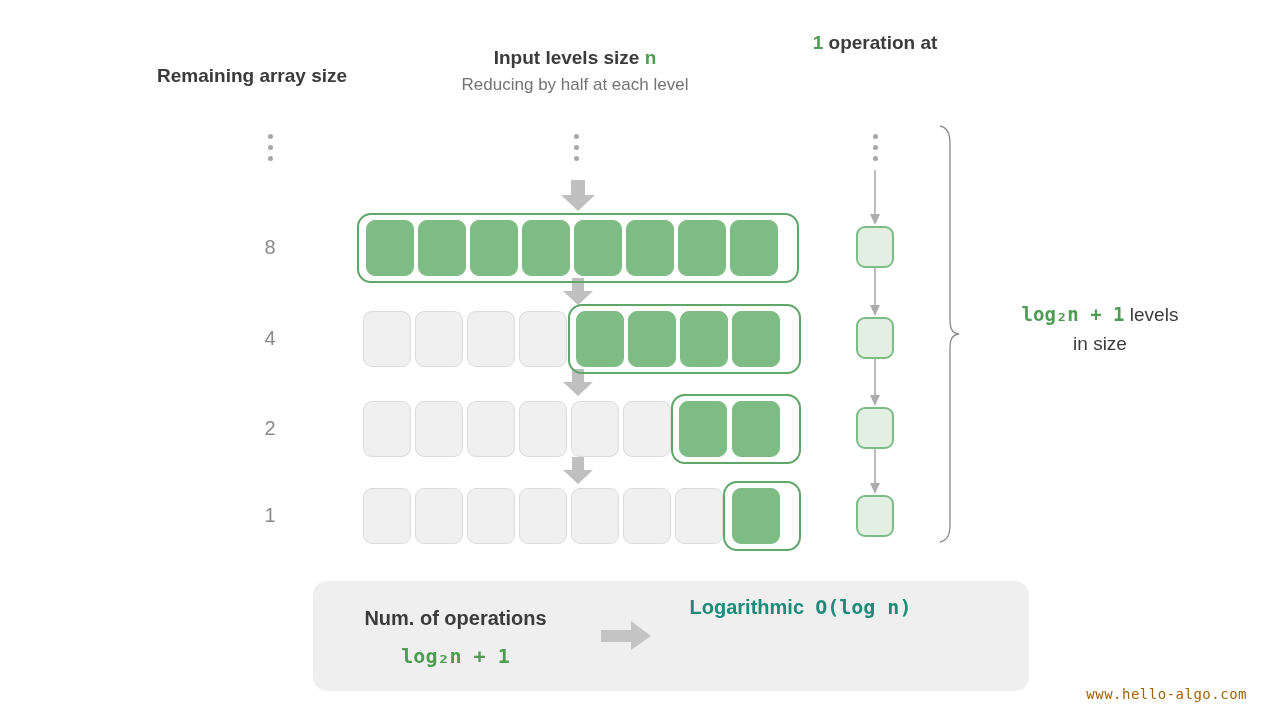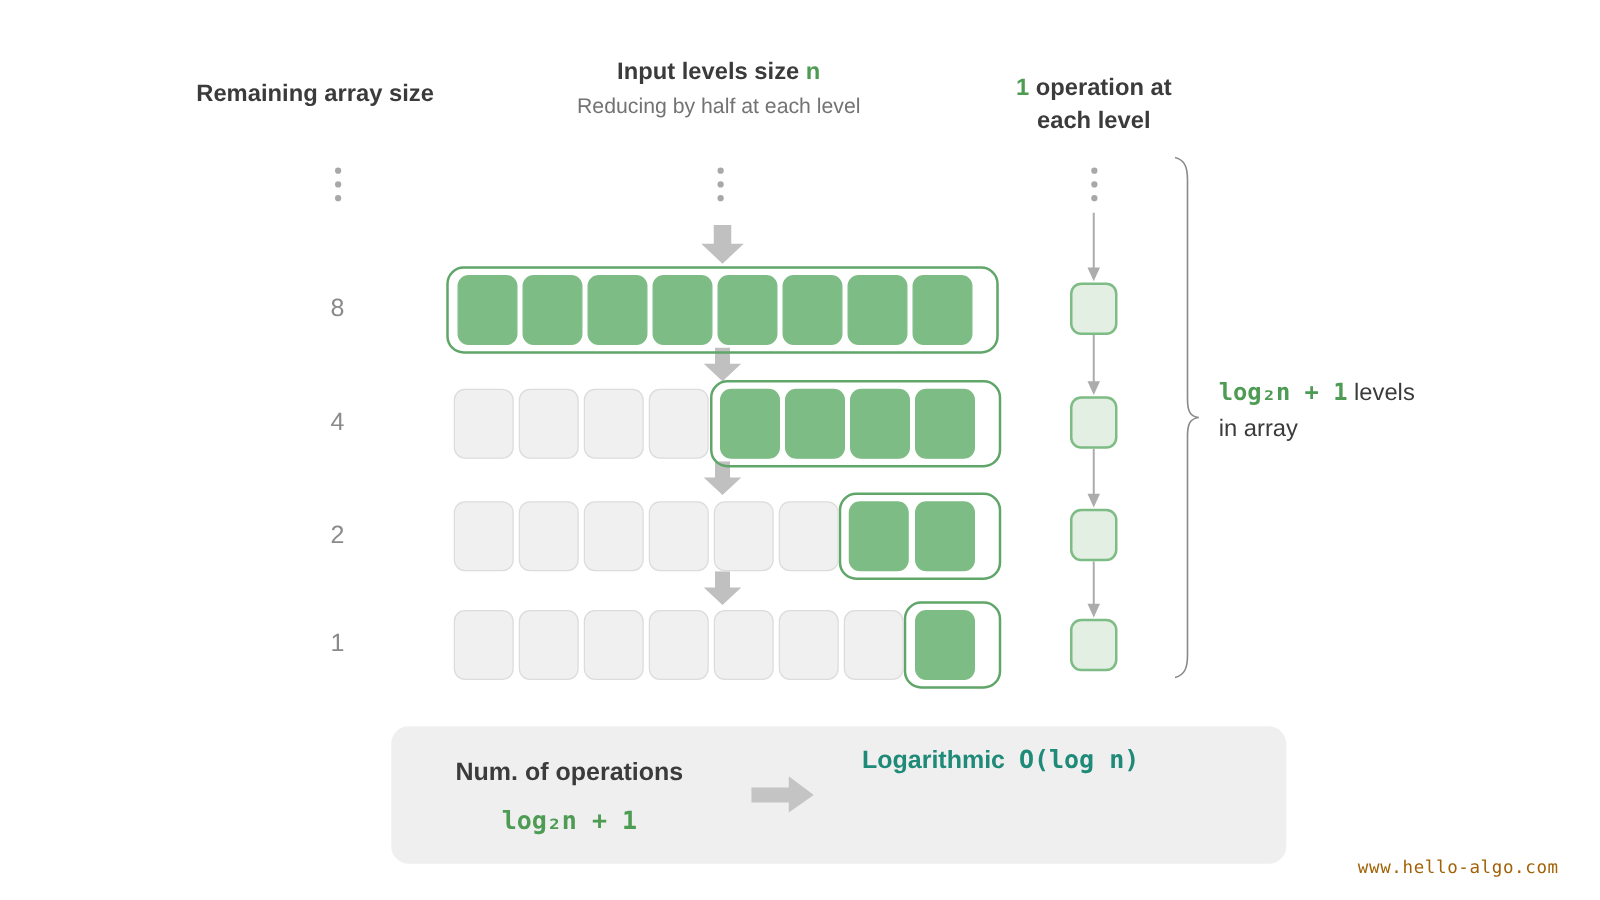--- a/index.html
+++ b/index.html
@@ -16,21 +16,21 @@
 
   
   .hdr { position:absolute; font-weight:bold; color:#3b3b3b; }
 
   #hdr-left  { left:157px; top:65px; font-size:19px; white-space:nowrap;text-align:center; }
 
   #hdr-mid   { left:420px; top:47px; width:310px; text-align:center; }
   #hdr-mid .line1 { font-size:19px; font-weight:bold; white-space:nowrap; }
   #hdr-mid .line2 { font-size:17px; font-weight:normal; color:#737373; margin-top:6px; white-space:nowrap; }
 
-  #hdr-right { left:770px; top:58px; width:210px; text-align:center; font-size:19px; line-height:1.35; }
+  #hdr-right { left:770px; top:30px; width:210px; text-align:center; font-size:19px; line-height:1.35; }
 
   .accent { color:#4E9B53; }
 
   
   .size-label {
     position:absolute; left:240px; width:60px; text-align:center;
     font-size:20px; color:#8a8a8a; font-family:"Liberation Sans", sans-serif;
   }
 
   
@@ -73,21 +73,21 @@
     background:#E3EFE3;
   }
   .op-arrow { position:absolute; width:14px; }
 
   
   #brace { position:absolute; left:938px; top:124px; }
 
   
   #levels-caption {
     position:absolute; left:975px; top:300px; width:250px;
-    text-align:left; line-height:1.5;
+    text-align:center; line-height:1.5;
   }
   #levels-caption .formula {
     font-family:"DejaVu Sans Mono", monospace;
     font-weight:bold; font-size:19px; color:#4E9B53;
   }
   #levels-caption .plain { font-size:19px; color:#3b3b3b; }
 
   
   #summary {
     position:absolute; left:313px; top:581px;
@@ -121,21 +121,20 @@
     <div class="line1">
       <span>Input levels size </span><span class="accent">n</span>
     </div>
     <div class="line2">Reducing by half at each level</div>
   </div>
 
   <div class="hdr" id="hdr-right">
     <div>
       <span class="accent">1</span><span> operation at</span>
     </div>
-    <div>each level</div>
   </div>
 
   <div class="vdots" style="left:263px; top:134px;">
     <span></span>
       <span></span>
       <span></span>
   </div>
   <div class="vdots" style="left:569px; top:134px;">
     <span></span>
       <span></span>
@@ -256,21 +255,21 @@
   <div id="brace">
     <svg width="24" height="420" viewBox="0 0 24 420">
       <path d="M2,2 C10,4 12,10 12,20 L12,195 C12,205 14,209 21,210 C14,211 12,215 12,225 L12,400 C12,410 10,416 2,418" fill="none" stroke="#8a8a8a" stroke-width="1.3"></path>
     </svg>
   </div>
 
   <div id="levels-caption">
     <div>
       <span class="formula">log₂n + 1</span><span class="plain"> levels</span>
     </div>
-    <div class="plain">in array</div>
+    <div class="plain">in size</div>
   </div>
 
   <div id="summary">
     <div class="sum-col" style="left:0px; width:285px;">
       <div class="sum-title">Num. of operations</div>
       <div class="sum-value green">log₂n + 1</div>
     </div>
 
     <div style="position:absolute; left:288px; top:40px; width:54px; height:30px;">
       <svg width="54" height="30" viewBox="0 0 54 30">

